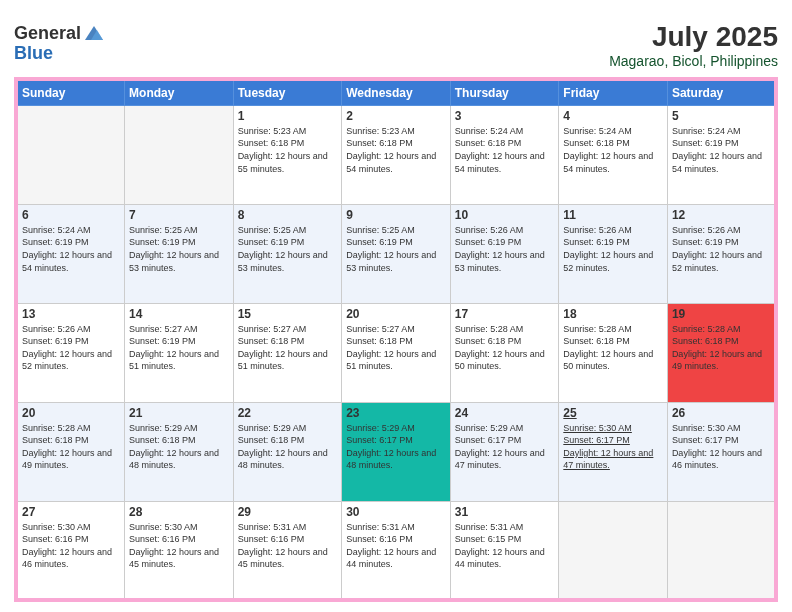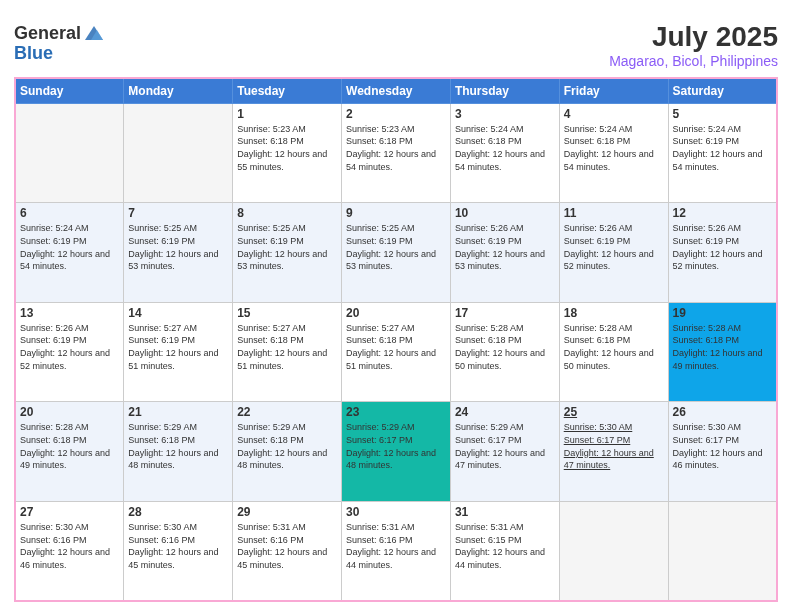--- a/index.html
+++ b/index.html
@@ -49,25 +49,25 @@
       text-align: right;
     }
     .main-title {
       font-size: 28px;
       font-weight: bold;
       color: #333;
       line-height: 1.1;
     }
     .subtitle {
       font-size: 14px;
-      color: #8b5cf6;
+      color: #14532d;
     }
     .calendar {
       flex: 1;
-      border: 2px solid #f9a8d4;
+      border: 4px solid #f9a8d4;
       border-collapse: collapse;
       width: 100%;
       table-layout: fixed;
     }
     .calendar thead tr th {
       background-color: #3a7bd5;
       color: #fff;
       font-size: 12px;
       font-weight: bold;
       padding: 5px 4px;
@@ -209,21 +209,21 @@
             <div class="day-info">Sunrise: 5:27 AM<br>Sunset: 6:18 PM<br>Daylight: 12 hours and 51 minutes.</div>
           </td>
           <td style="background: rgb(255, 255, 255);">
             <span class="day-number">17</span>
             <div class="day-info">Sunrise: 5:28 AM<br>Sunset: 6:18 PM<br>Daylight: 12 hours and 50 minutes.</div>
           </td>
           <td style="background: rgb(255, 255, 255);">
             <span class="day-number">18</span>
             <div class="day-info">Sunrise: 5:28 AM<br>Sunset: 6:18 PM<br>Daylight: 12 hours and 50 minutes.</div>
           </td>
-          <td style="background: #0ea5e9;">
+          <td style="background: #ef4444;">
             <span class="day-number">19</span>
             <div class="day-info">Sunrise: 5:28 AM<br>Sunset: 6:18 PM<br>Daylight: 12 hours and 49 minutes.</div>
           </td>
         </tr>
         <tr>
           <td style="background: rgb(238, 243, 251);">
             <span class="day-number">20</span>
             <div class="day-info">Sunrise: 5:28 AM<br>Sunset: 6:18 PM<br>Daylight: 12 hours and 49 minutes.</div>
           </td>
           <td style="background: rgb(238, 243, 251);">

